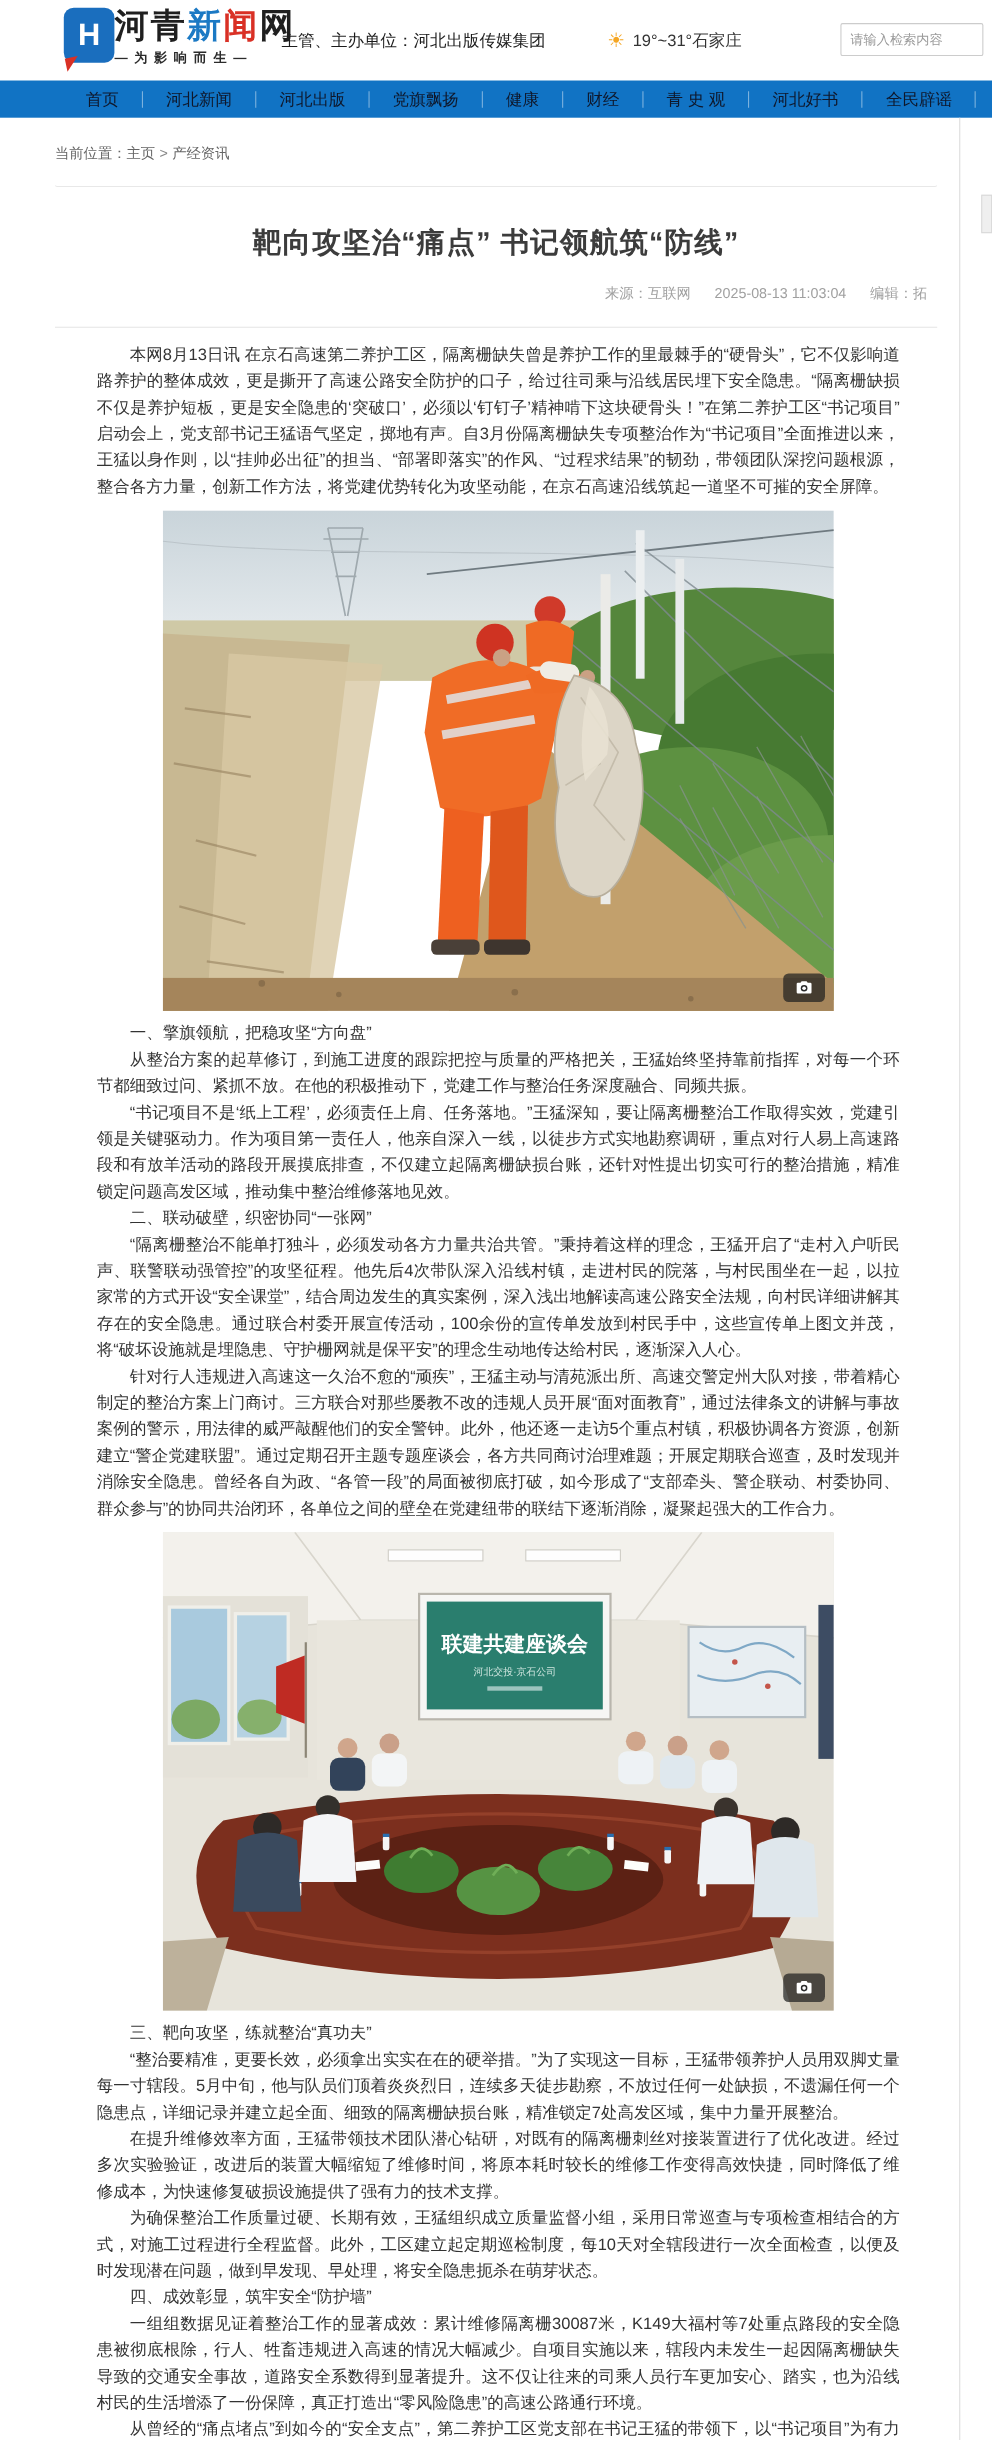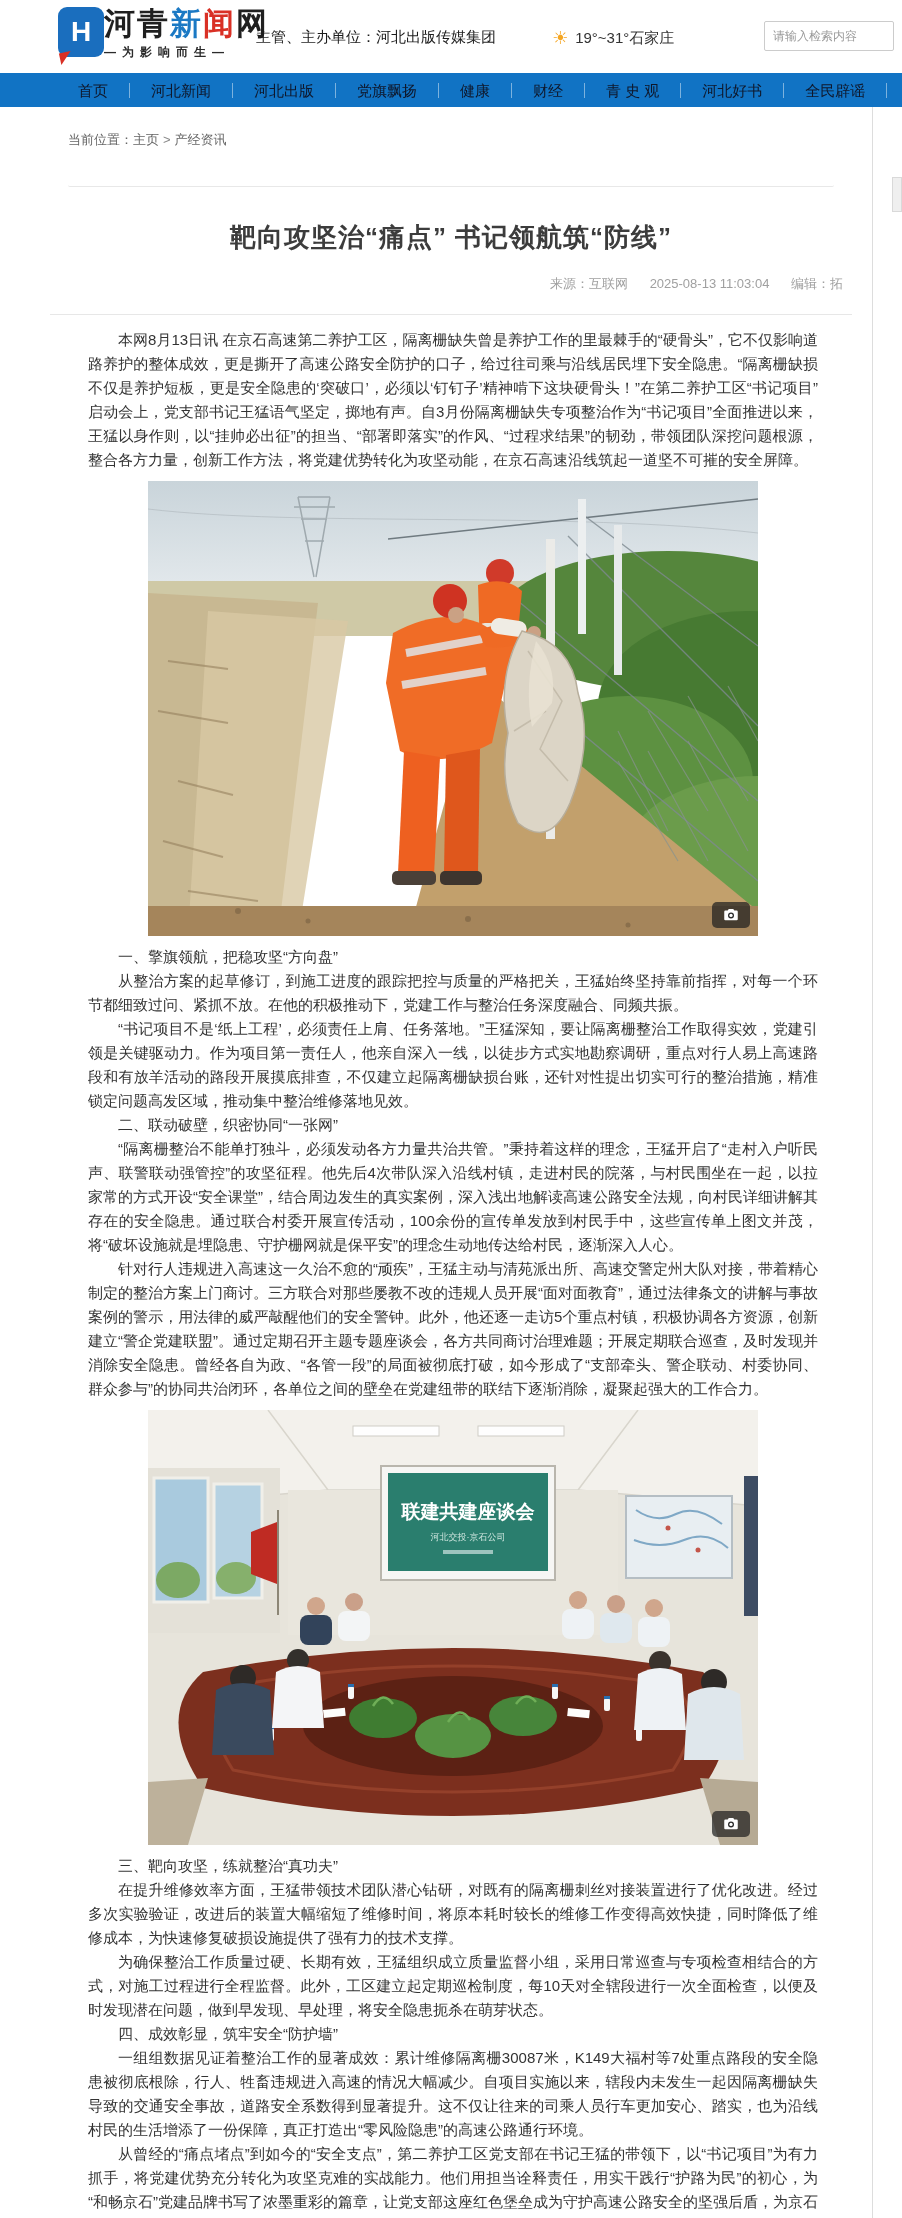--- a/index.html
+++ b/index.html
@@ -23,21 +23,21 @@
   .weather{position:absolute;left:552px;top:27px;display:flex;align-items:center;font-size:15px;color:#333;}
   .weather .sun{color:#f5a623;font-size:18px;margin-right:7px;}
   .search{position:absolute;right:8px;top:21px;width:112px;height:28px;border:1px solid #ccc;
     border-radius:2px;padding:0 8px;font-size:12px;color:#7f1d1d;outline:none;}
   .search::placeholder{color:#9a9a9a;}
   
   .main-nav{display:flex;align-items:center;height:34px;background:#1173c4;padding-left:57px;}
   .main-nav a{color:#0f172a;font-size:15px;text-decoration:none;padding:0 21px;line-height:15px;
     border-right:1px solid rgba(255,255,255,.45);white-space:nowrap;}
   
-  .breadcrumb{margin:0 68px;padding:24px 0 37px;border-bottom:1px solid #e8e8e8;
+  .breadcrumb{margin:0 50px;padding:24px 0 20px;border-bottom:1px solid #e8e8e8;
     font-size:13px;color:#666;border-radius:0 0 2px 2px;}
   .breadcrumb a{color:#666;text-decoration:none;}
   .breadcrumb .sep{margin:0 4px;color:#888;}
   
   .article{margin:0 50px;}
   .article-title{margin:32px 30px 0;text-align:center;font-size:26px;font-weight:700;
     color:#3c3c3c;letter-spacing:1px;line-height:36px;}
   .article-meta{margin-top:20px;text-align:right;font-size:13px;color:#a0a0a0;}
   .article-meta span{margin:0 9px;}
   .meta-rule{border:0;border-top:1px solid #e7e7e7;margin:21px 0 13px;}
@@ -255,20 +255,21 @@
       <div class="cam-btn">
         <svg viewBox="0 0 24 24" width="18" height="18">
           <path fill="#fff" d="M9 4L7.6 6H4.5A1.5 1.5 0 0 0 3 7.5v10A1.5 1.5 0 0 0 4.5 19h15a1.5 1.5 0 0 0 1.5-1.5v-10A1.5 1.5 0 0 0 19.5 6h-3.1L15 4H9z"></path>
           <circle cx="12" cy="12.5" r="4" fill="#2b2b2b"></circle>
             <circle cx="12" cy="12.5" r="2.2" fill="#fff"></circle>
         </svg>
       </div>
     </figure>
 
     <p class="hd">三、靶向攻坚，练就整治“真功夫”</p>
+    <p>“整治要精准，更要长效，必须拿出实实在在的硬举措。”为了实现这一目标，王猛带领养护人员用双脚丈量每一寸辖段。5月中旬，他与队员们顶着炎炎烈日，连续多天徒步勘察，不放过任何一处缺损，不遗漏任何一个隐患点，详细记录并建立起全面、细致的隔离栅缺损台账，精准锁定7处高发区域，集中力量开展整治。</p>
     <p>在提升维修效率方面，王猛带领技术团队潜心钻研，对既有的隔离栅刺丝对接装置进行了优化改进。经过多次实验验证，改进后的装置大幅缩短了维修时间，将原本耗时较长的维修工作变得高效快捷，同时降低了维修成本，为快速修复破损设施提供了强有力的技术支撑。</p>
     <p>为确保整治工作质量过硬、长期有效，王猛组织成立质量监督小组，采用日常巡查与专项检查相结合的方式，对施工过程进行全程监督。此外，工区建立起定期巡检制度，每10天对全辖段进行一次全面检查，以便及时发现潜在问题，做到早发现、早处理，将安全隐患扼杀在萌芽状态。</p>
     <p class="hd">四、成效彰显，筑牢安全“防护墙”</p>
     <p>一组组数据见证着整治工作的显著成效：累计维修隔离栅30087米，K149大福村等7处重点路段的安全隐患被彻底根除，行人、牲畜违规进入高速的情况大幅减少。自项目实施以来，辖段内未发生一起因隔离栅缺失导致的交通安全事故，道路安全系数得到显著提升。这不仅让往来的司乘人员行车更加安心、踏实，也为沿线村民的生活增添了一份保障，真正打造出“零风险隐患”的高速公路通行环境。</p>
     <p>从曾经的“痛点堵点”到如今的“安全支点”，第二养护工区党支部在书记王猛的带领下，以“书记项目”为有力抓手，将党建优势充分转化为攻坚克难的实战能力。他们用担当诠释责任，用实干践行“护路为民”的初心，为“和畅京石”党建品牌书写了浓墨重彩的篇章，让党支部这座红色堡垒成为守护高速公路安全的坚强后盾，为京石高速的平安畅通保驾护航。</p>
 
   </div>
 
 </main>
 

